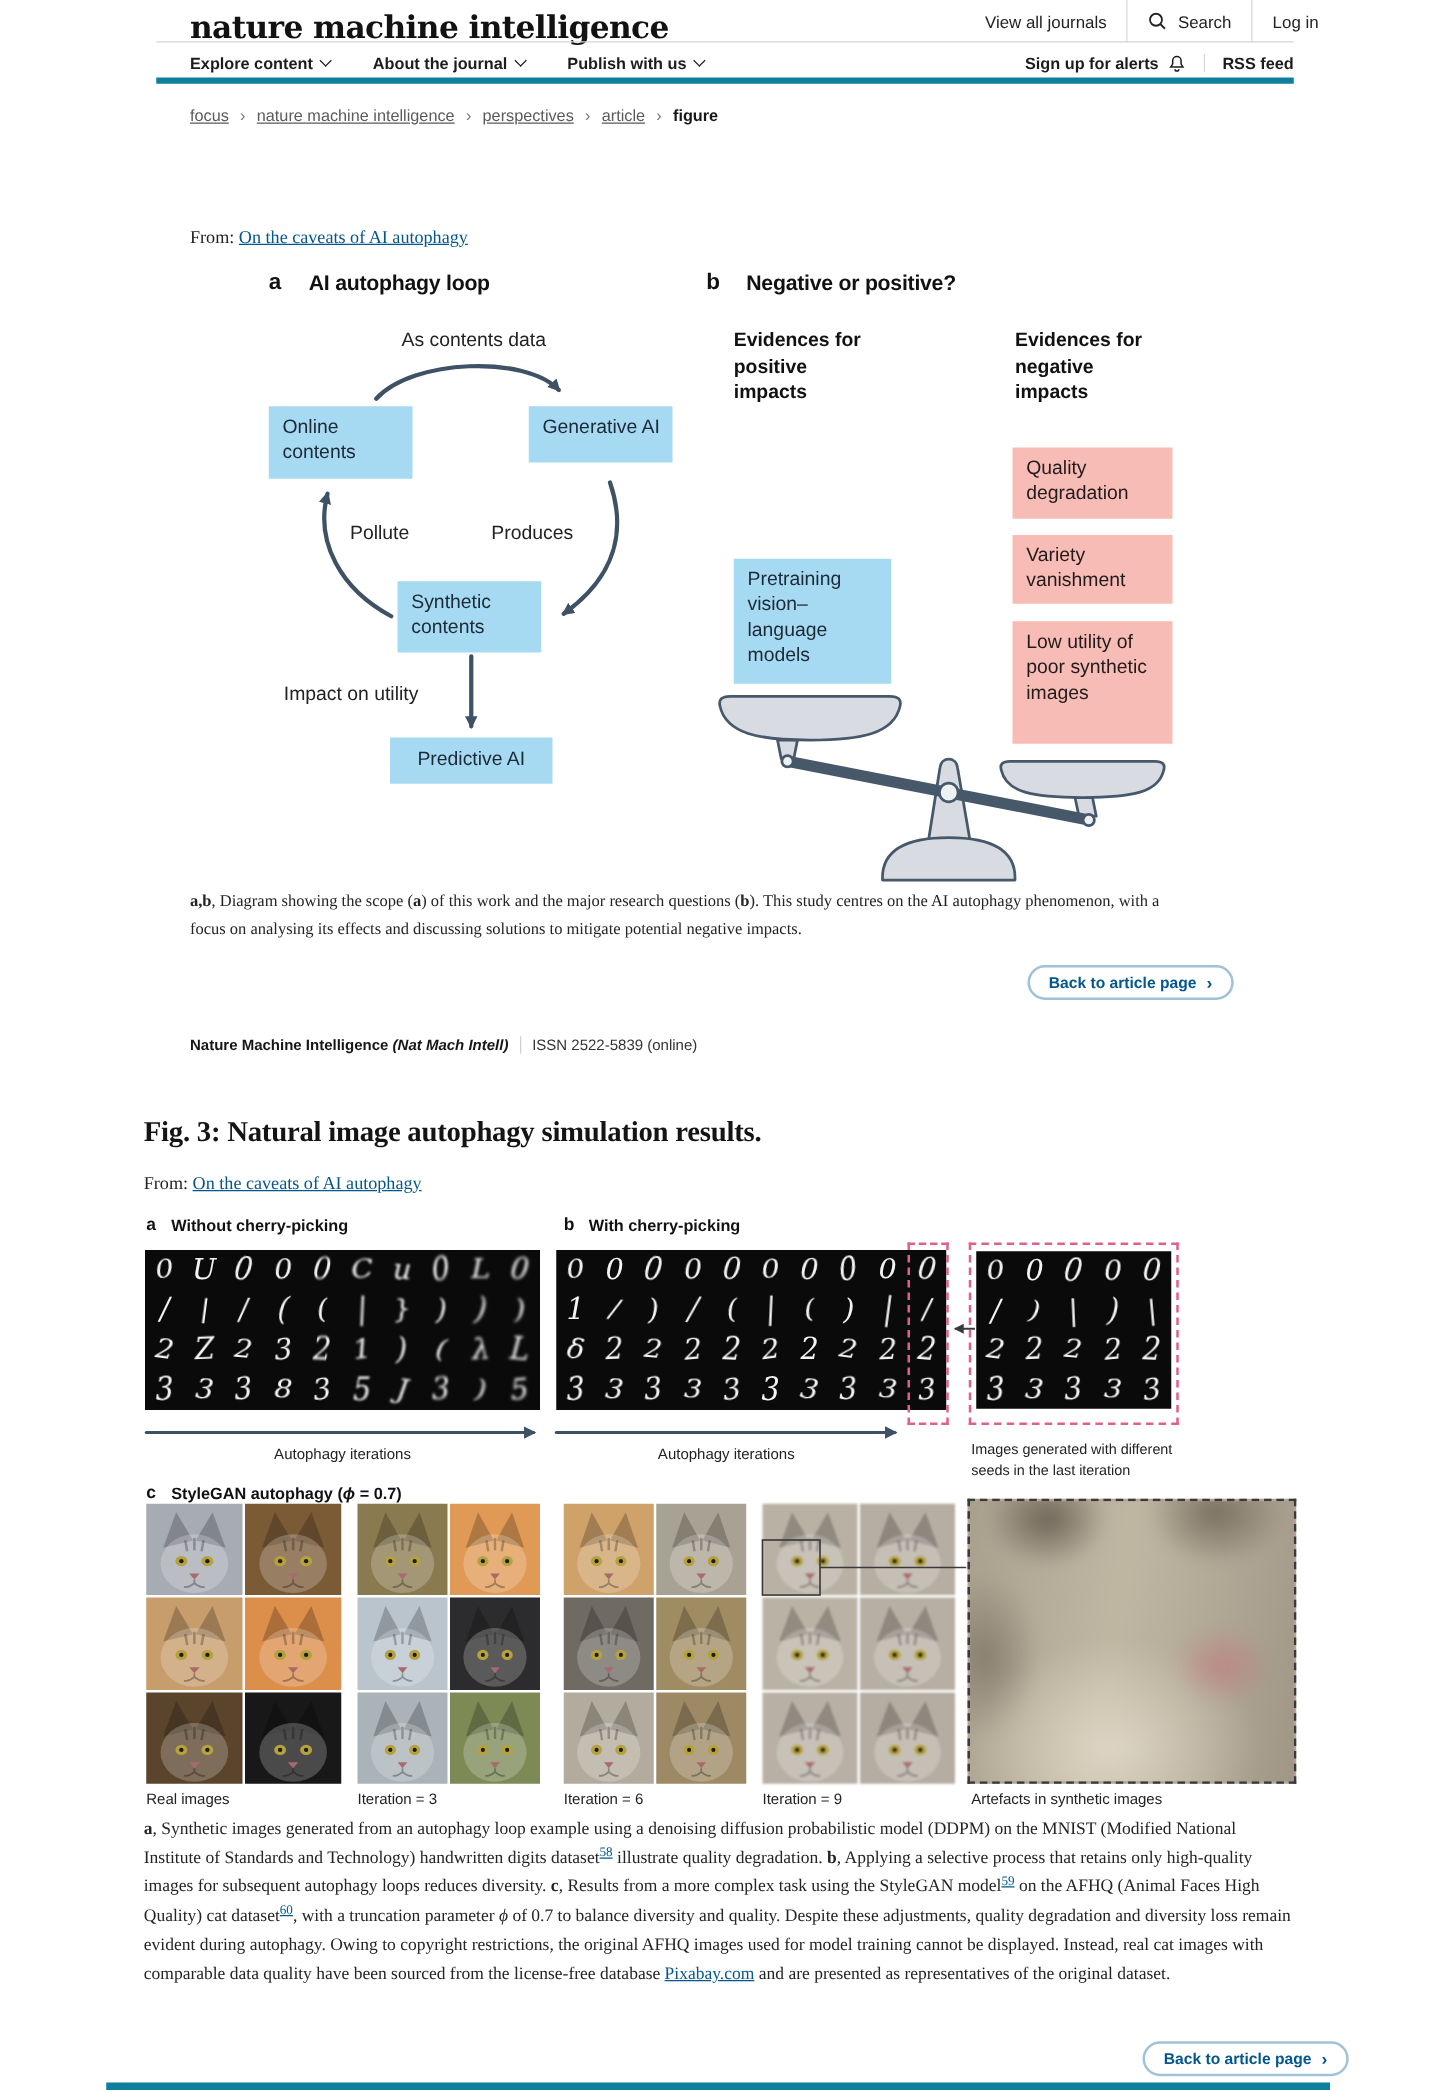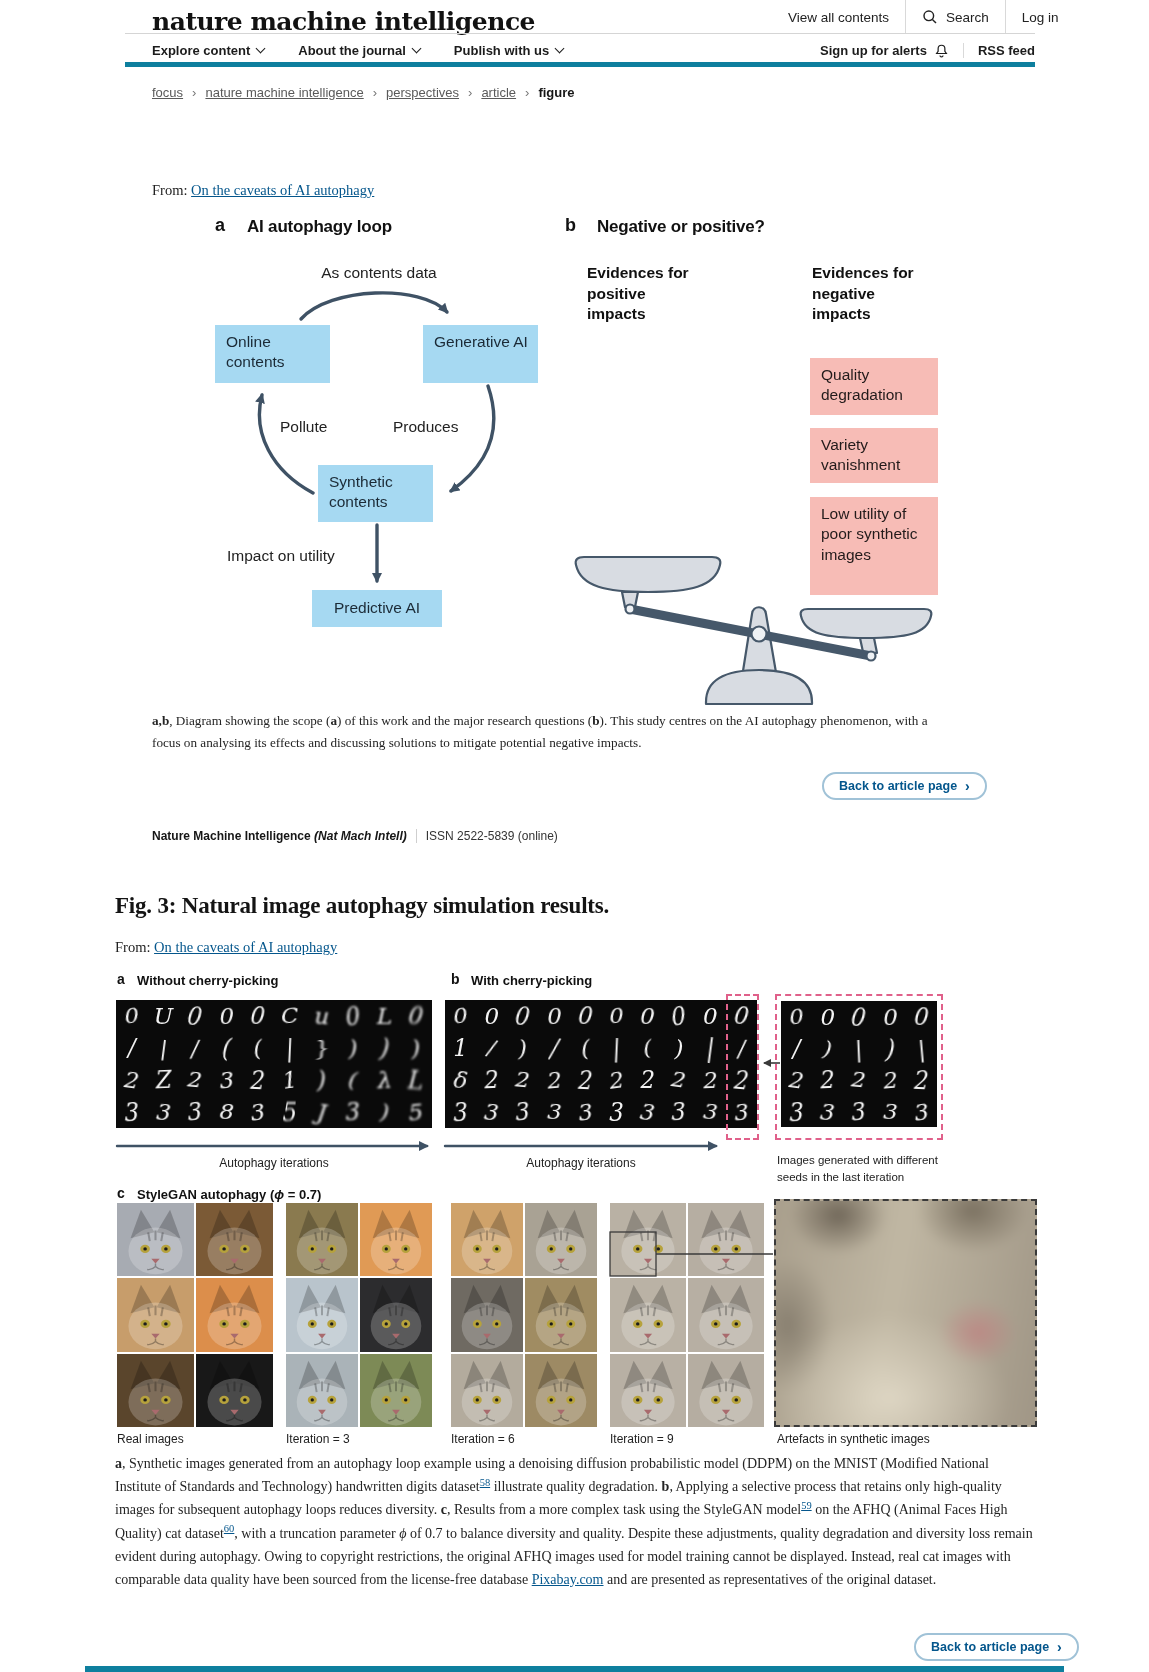--- a/index.html
+++ b/index.html
@@ -74,21 +74,21 @@
       linear-gradient(100deg,#a79d8b,#c0b7a3 45%,#9e9484 100%);}
 </style>
 </head>
 <body>
 
 <div class="page">
 
   <div class="abs logo" style="left:152px;top:7px;">nature machine intelligence</div>
   <div class="abs hdr-links" style="left:772px;top:0;" id="hdr-links">
       <div class="hdr-item">
-        <span>View all contents</span>
+        <span>View all journals</span>
       </div>
       <div class="hdr-item">
         <svg width="16" height="16" viewBox="0 0 20 20">
           <circle cx="8.5" cy="8.5" r="6" fill="none" stroke="#222" stroke-width="1.8"></circle>
           <line x1="13" y1="13" x2="17.5" y2="17.5" stroke="#222" stroke-width="1.8"></line>
         </svg>
         <span>Search</span>
       </div>
       <div class="hdr-item">
         <span>Log in</span>
@@ -140,33 +140,34 @@
 
   <div class="abs fromline" style="left:152px;top:182px;">
     <span>From: </span><a>On the caveats of AI autophagy</a>
   </div>
 
   <div class="abs plabel" style="left:215px;top:215px;">a</div>
   <div class="abs pheading" style="left:247px;top:217px;">AI autophagy loop</div>
   <div class="abs lbl" style="left:308px;top:264px;width:142px;text-align:center;">As contents data</div>
 
   <div class="abs bluebox" style="left:215px;top:325px;width:115px;height:58px;">Online contents</div>
-  <div class="abs bluebox" style="left:423px;top:325px;width:115px;height:58px;">Generative AI</div>
+  <div class="abs bluebox" style="left:423px;top:325px;width:115px;height:45px;">Generative AI</div>
   <div class="abs bluebox" style="left:318px;top:465px;width:115px;height:57px;">Synthetic contents</div>
   <div class="abs bluebox" style="left:312px;top:590px;width:130px;height:37px;display:flex;align-items:center;justify-content:center;padding:0;">Predictive AI</div>
 
   <div class="abs lbl" style="left:280px;top:418px;">Pollute</div>
   <div class="abs lbl" style="left:393px;top:418px;">Produces</div>
   <div class="abs lbl" style="left:227px;top:547px;">Impact on utility</div>
 
   <div class="abs plabel" style="left:565px;top:215px;">b</div>
   <div class="abs pheading" style="left:597px;top:217px;">Negative or positive?</div>
   <div class="abs bhead" style="left:587px;top:263px;width:112px;">Evidences for positive impacts</div>
   <div class="abs bhead" style="left:812px;top:263px;width:112px;">Evidences for negative impacts</div>
 
+  <div class="abs bluebox" style="left:587px;top:447px;width:126px;height:100px;">Pretraining vision– language models</div>
   <div class="abs pinkbox" style="left:810px;top:358px;width:128px;height:57px;">Quality degradation</div>
   <div class="abs pinkbox" style="left:810px;top:428px;width:128px;height:55px;">Variety vanishment</div>
   <div class="abs caption cap13" style="left:152px;top:710px;width:800px;" id="f1-caption"><b>a</b><b>,b</b>, Diagram showing the scope (<b>a</b>) of this work and the major research questions (<b>b</b>). This study centres on the AI autophagy phenomenon, with a focus on analysing its effects and discussing solutions to mitigate potential negative impacts.</div>
 
   <div class="abs pinkbox" style="left:810px;top:497px;width:128px;height:98px;">Low utility of poor synthetic images</div>
   <div class="btn" style="left:822px;top:772px;">
     <span>Back to article page</span>
       <span class="arr">›</span>
   </div>
   <div class="abs issn" style="left:152px;top:829px;">

